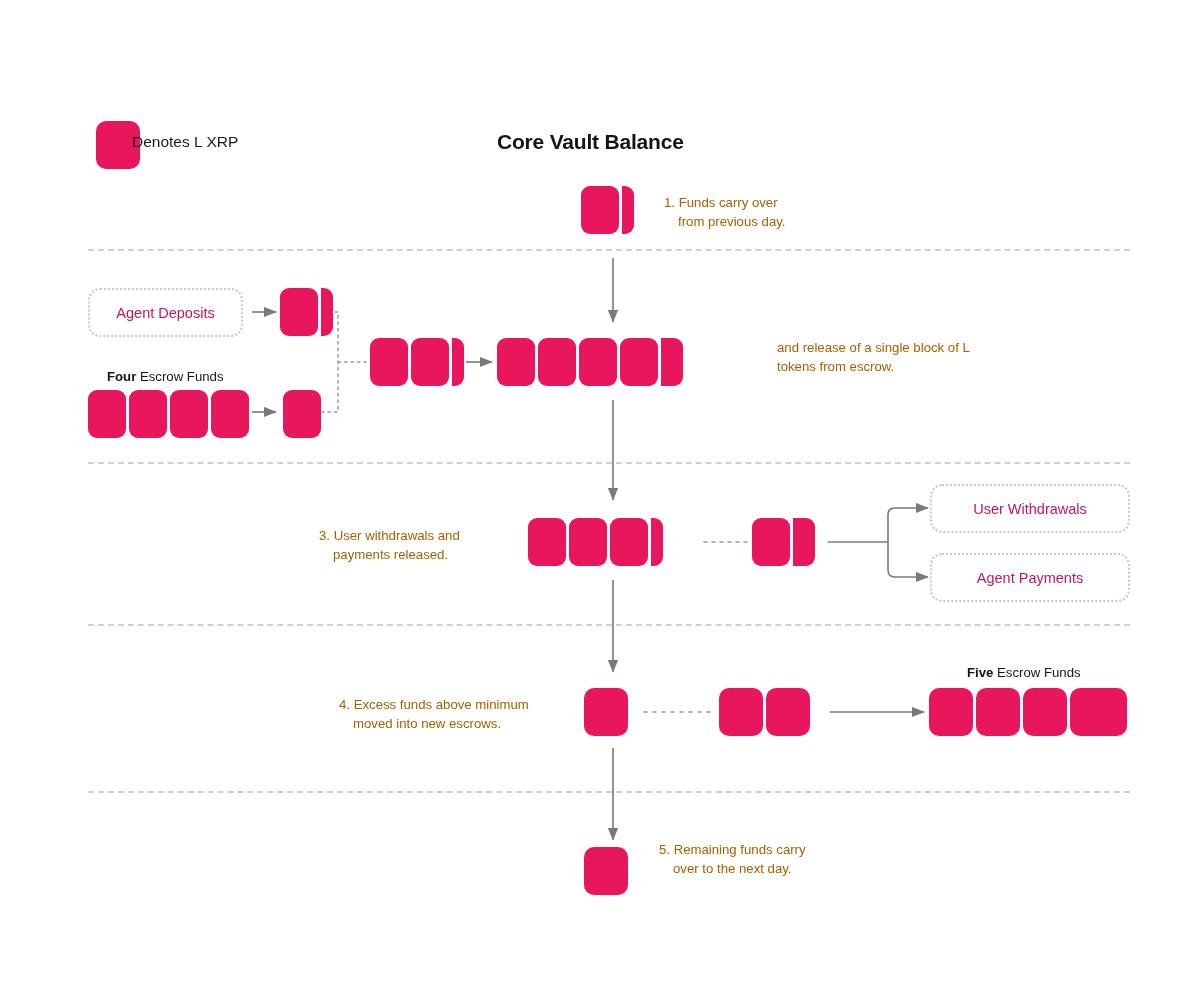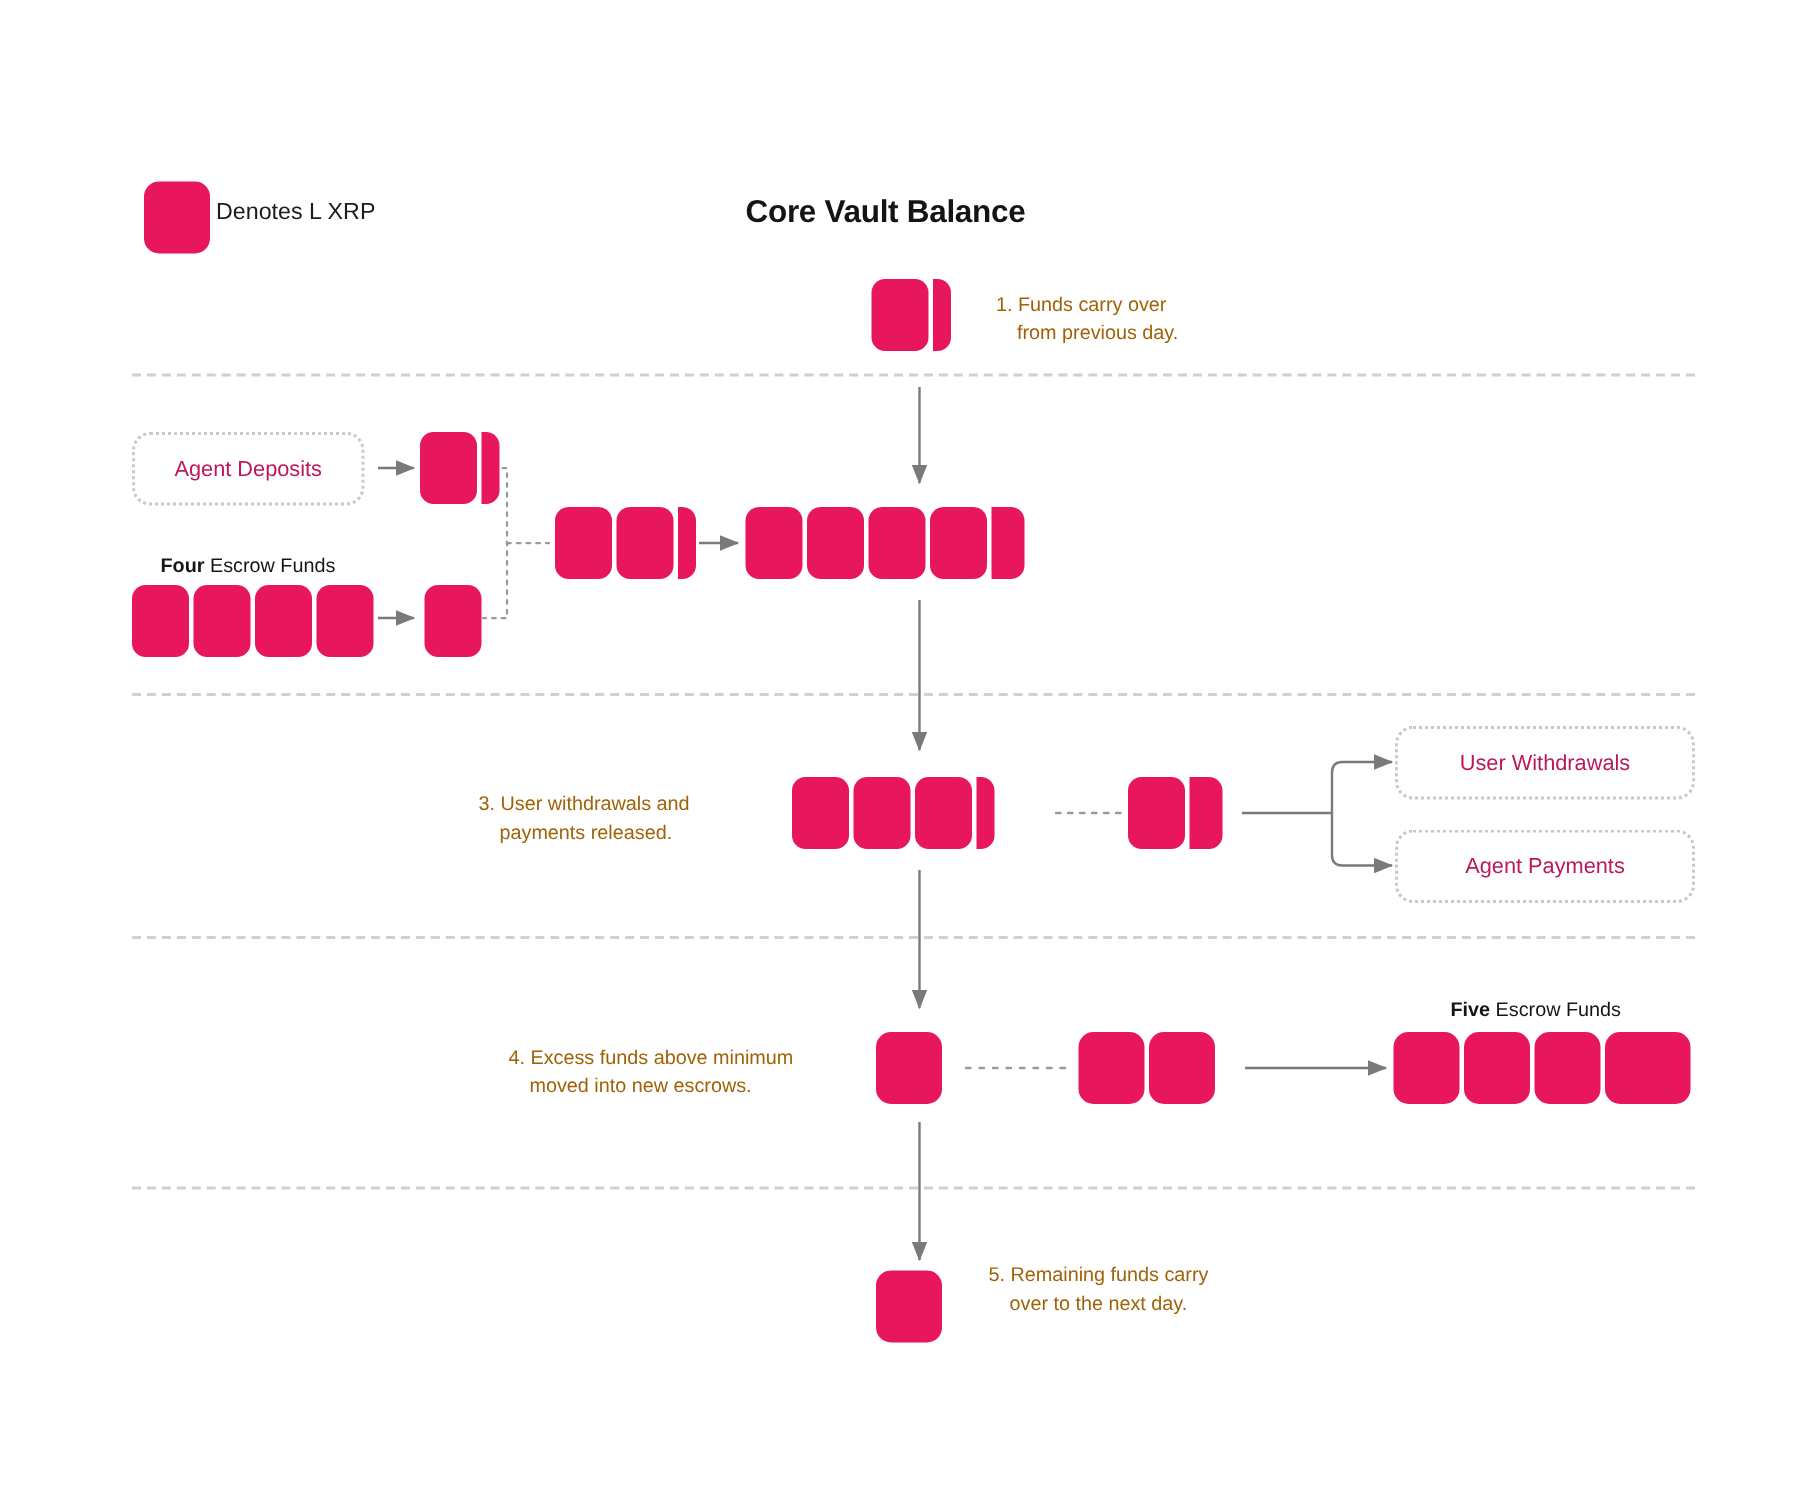--- a/index.html
+++ b/index.html
@@ -100,21 +100,21 @@
   <g stroke="#9a9a9a" stroke-width="1.6" fill="none" stroke-dasharray="3 6" stroke-linecap="round">
     <line x1="644" y1="712" x2="716" y2="712"></line>
   </g>
 
   <g stroke="#7a7a7a" stroke-width="1.6" fill="none">
     <line x1="830" y1="712" x2="924" y2="712" marker-end="url(#ah)"></line>
   </g>
 </svg>
 
 <div class="blk sq abs" style="left:96px;top:121px;"></div>
-<div class="abs legend-label" style="left:144px;top:133px;">Denotes L XRP</div>
+<div class="abs legend-label" style="left:132px;top:133px;">Denotes L XRP</div>
 
 <div class="abs title" style="left:497px;top:130px;">Core Vault Balance</div>
 
 <div class="abs sep" style="left:88px;top:249px;width:1042px;"></div>
 <div class="abs sep" style="left:88px;top:462px;width:1042px;"></div>
 <div class="abs sep" style="left:88px;top:624px;width:1042px;"></div>
 <div class="abs sep" style="left:88px;top:791px;width:1042px;"></div>
 
 <div class="blk full abs" style="left:581px;top:186px;"></div>
 <div class="blk sliver abs" style="left:622px;top:186px;"></div>
@@ -142,20 +142,22 @@
 <div class="blk full abs" style="left:411px;top:338px;"></div>
 <div class="blk sliver abs" style="left:452px;top:338px;"></div>
 
 <div class="blk full abs" style="left:497px;top:338px;"></div>
 <div class="blk full abs" style="left:538px;top:338px;"></div>
 <div class="blk full abs" style="left:579px;top:338px;"></div>
 <div class="blk full abs" style="left:620px;top:338px;"></div>
 <div class="blk half abs" style="left:661px;top:338px;"></div>
 
 <div class="abs step-text" style="left:763px;top:338px;width:270px;">
+  <div style="padding-left:14px;">and release of a single block of L</div>
+  <div style="padding-left:14px;">tokens from escrow.</div>
 </div>
 
 <div class="abs step-text" style="left:319px;top:526px;width:200px;text-align:left;">
   <div>3. User withdrawals and</div>
   <div style="padding-left:14px;">payments released.</div>
 </div>
 <div class="blk full abs" style="left:528px;top:518px;"></div>
 <div class="blk full abs" style="left:569px;top:518px;"></div>
 <div class="blk full abs" style="left:610px;top:518px;"></div>
 <div class="blk sliver abs" style="left:651px;top:518px;"></div>

